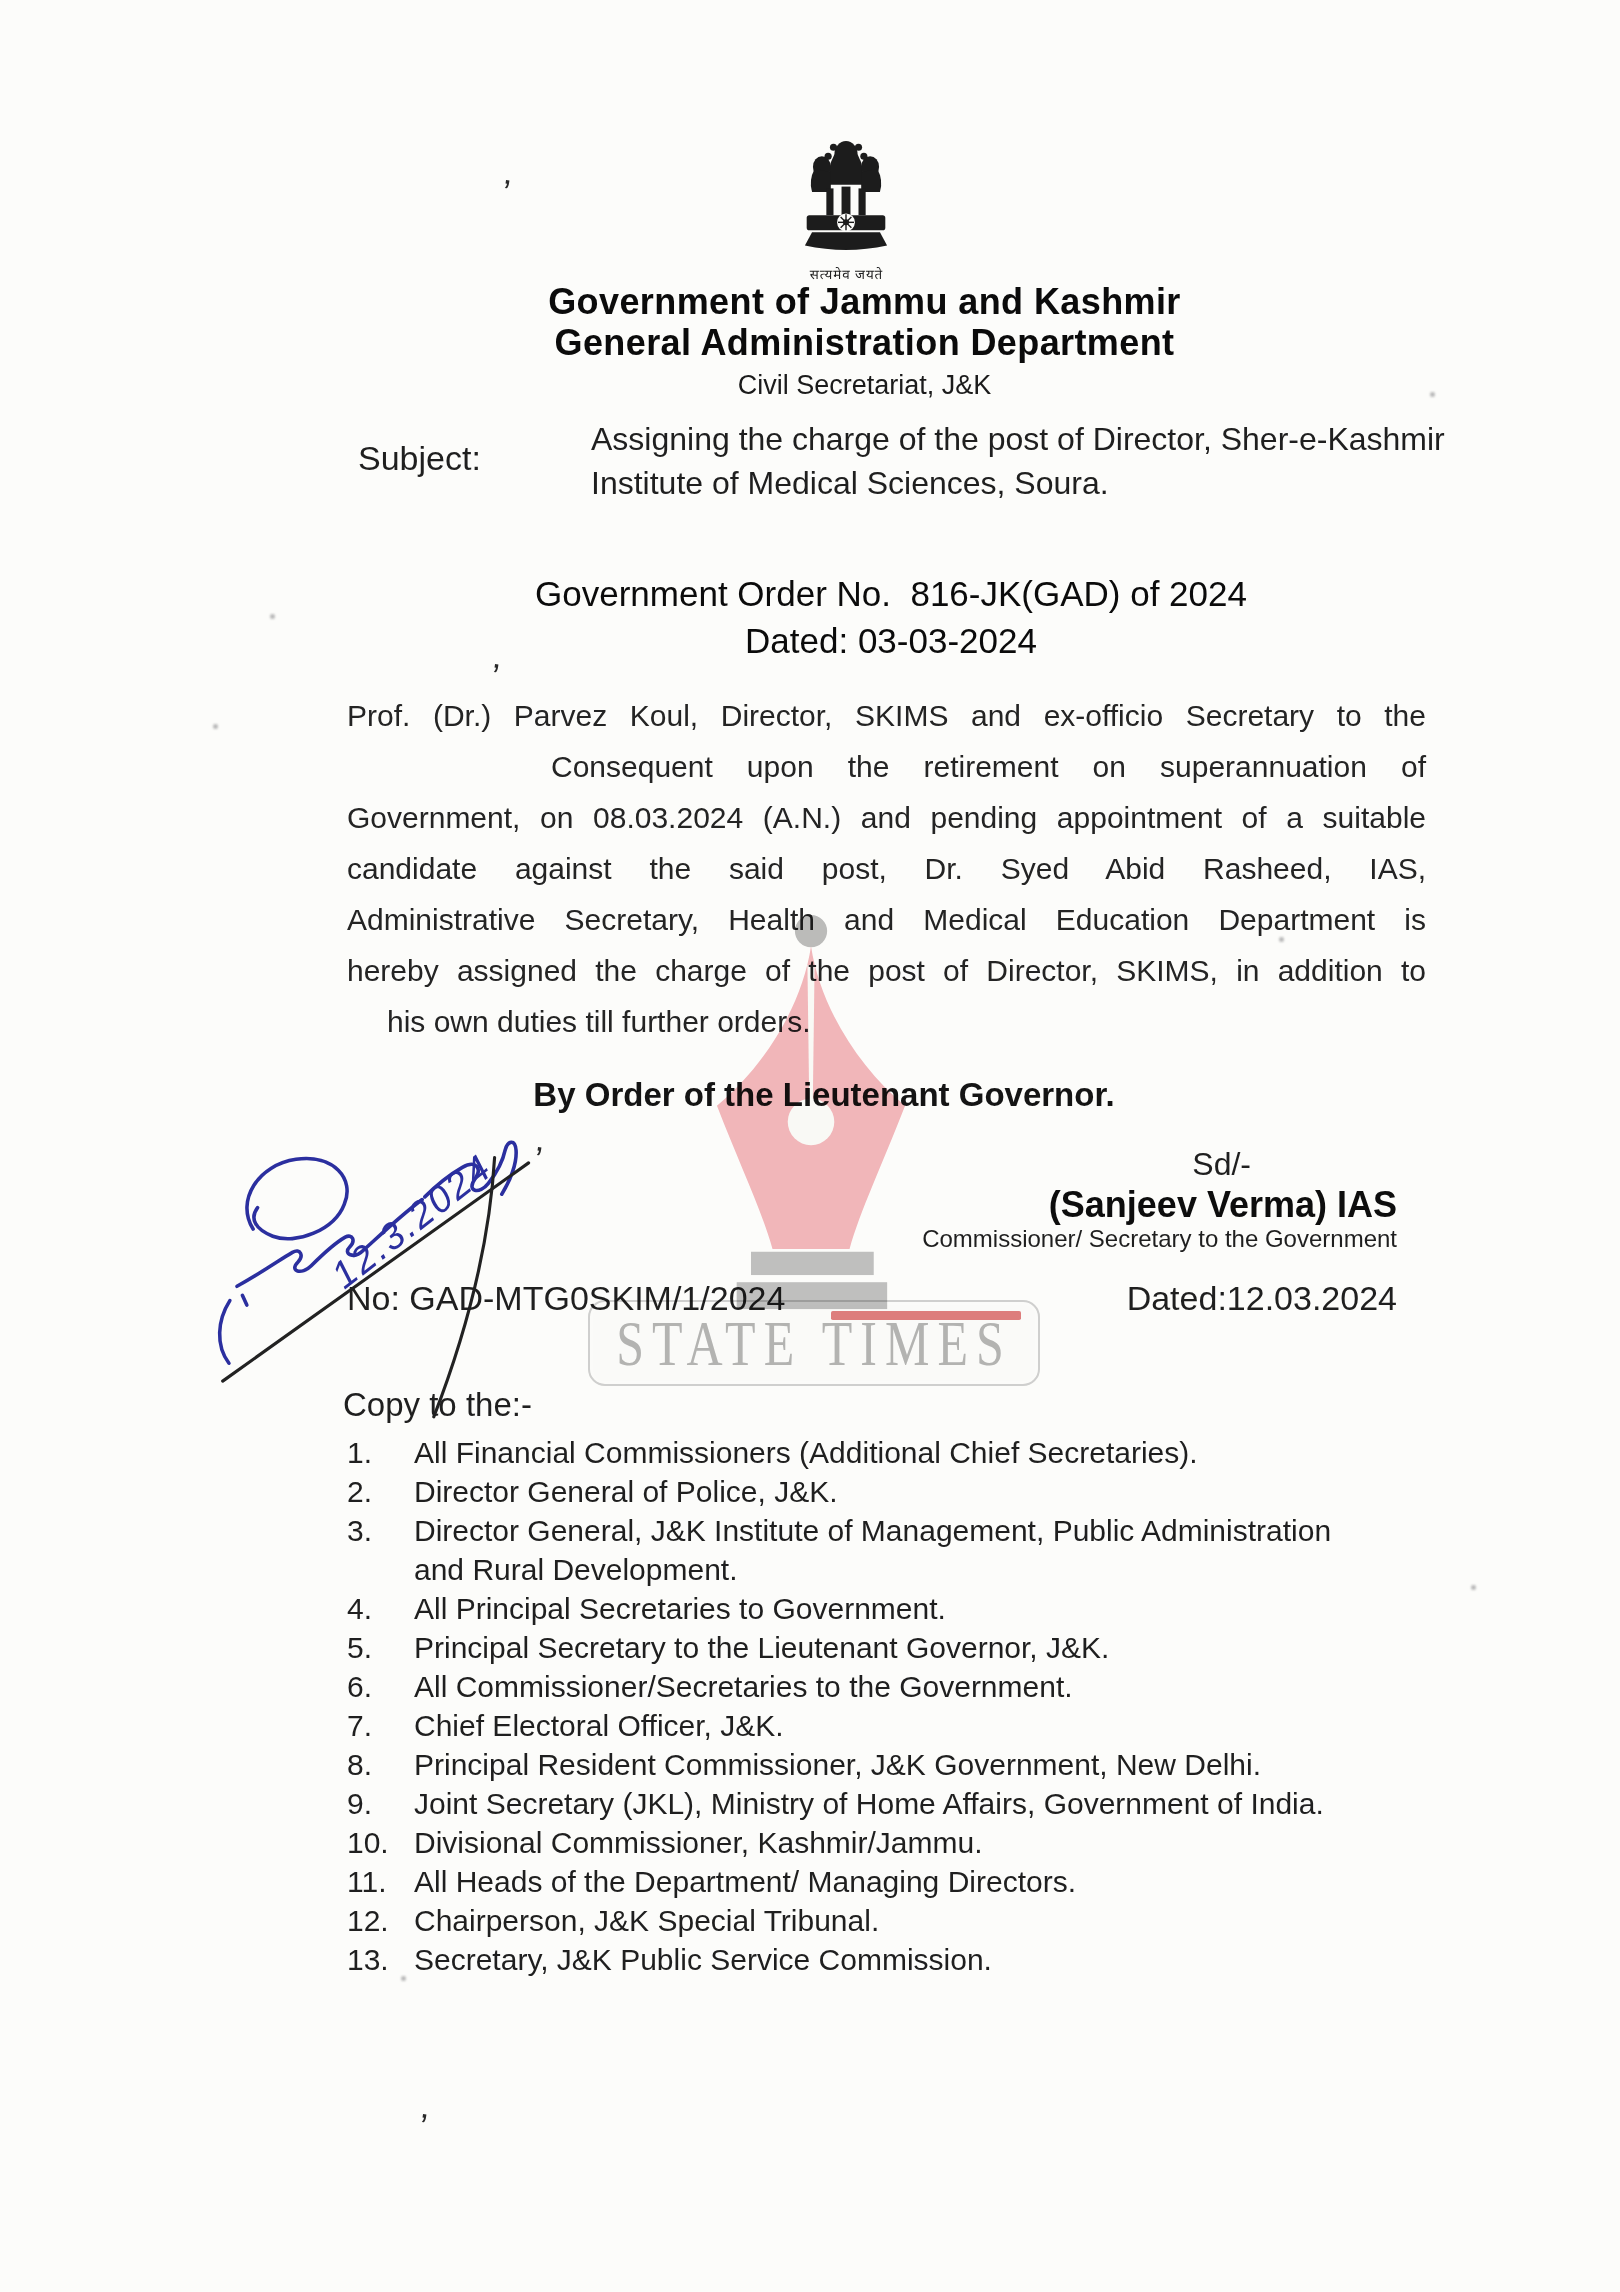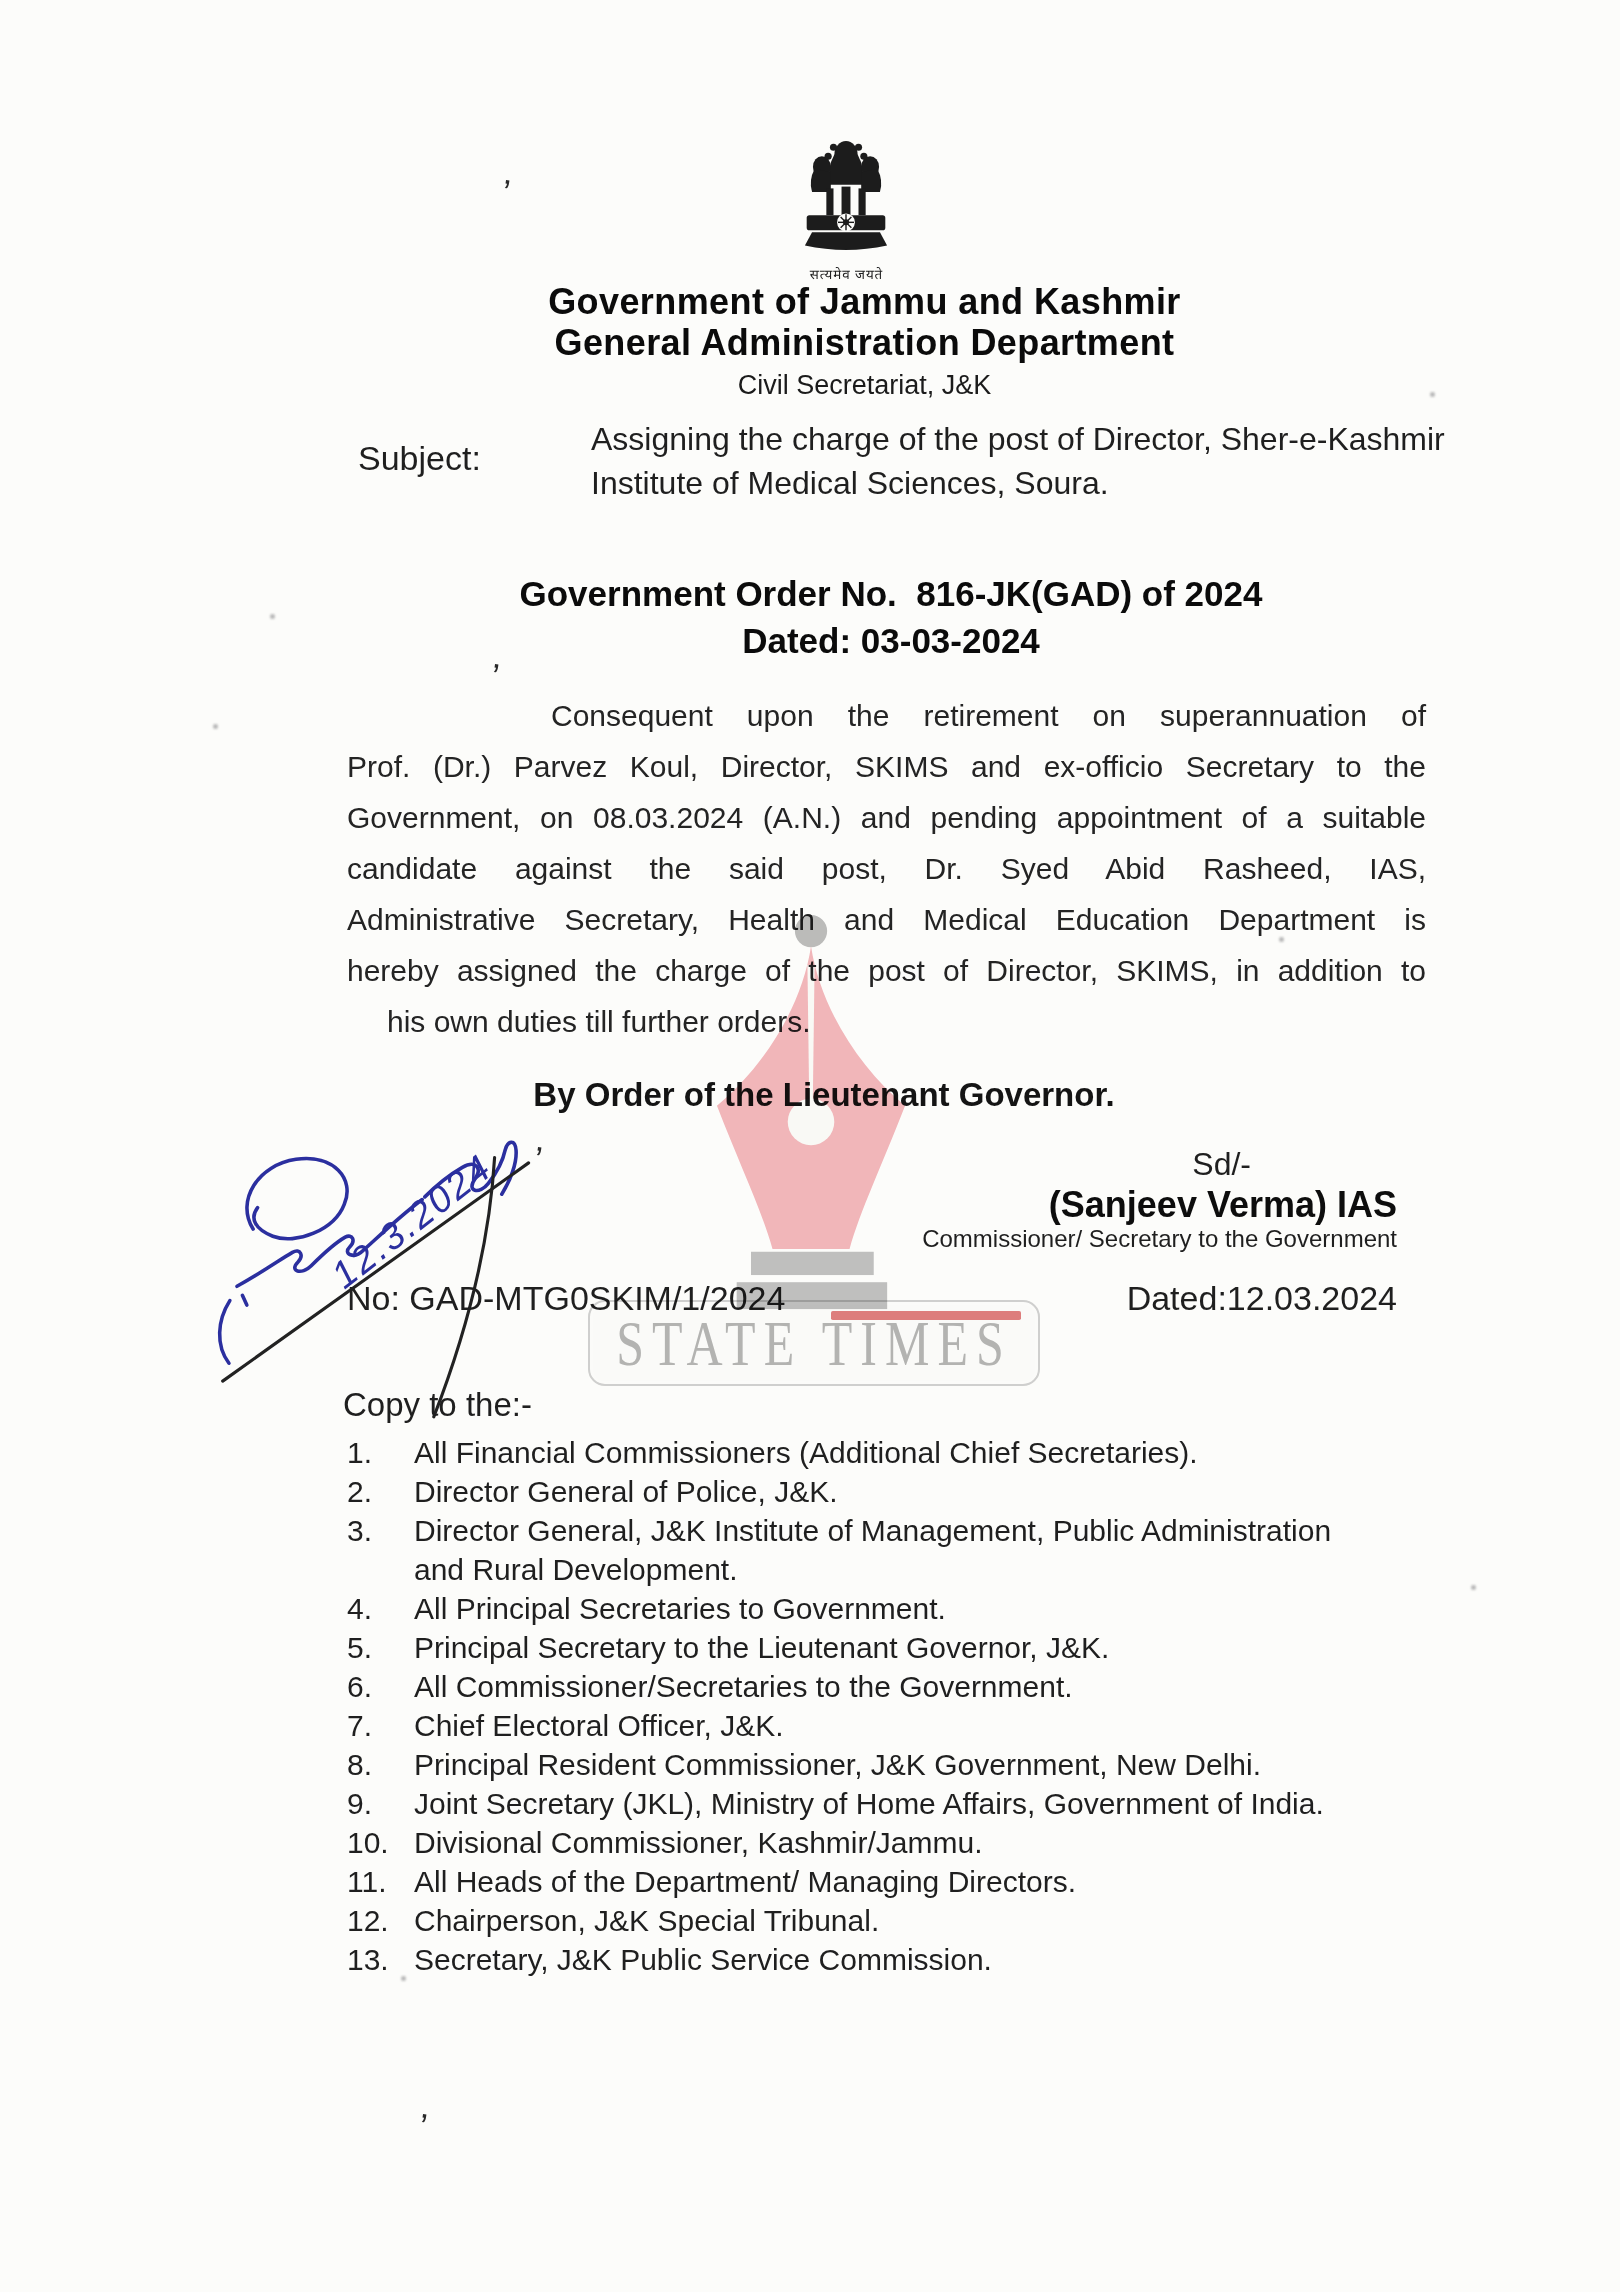--- a/index.html
+++ b/index.html
@@ -15,21 +15,21 @@
          filter:blur(0.4px);letter-spacing:0.9px;}
   .hdr{left:372px;top:281px;width:985px;text-align:center;line-height:41px;}
   .hdr .h1{font-size:36px;font-weight:bold;color:#0b0b0b;letter-spacing:0.4px;}
   .hdr .h2{font-size:36px;font-weight:bold;color:#0b0b0b;letter-spacing:0.4px;}
   .hdr .h3{font-size:27px;color:#1b1b1b;margin-top:1.8px;}
   
   .subj-label{left:358px;top:439px;font-size:34px;}
   .subj-lines{left:591px;top:417px;line-height:44px;font-size:32px;white-space:nowrap;}
   
   .order{left:443px;top:570px;width:896px;text-align:center;line-height:47px;}
-  .order .oline{font-size:35px;font-weight:bold;color:#0b0b0b;white-space:pre;}
+  .order .oline{font-size:35px;font-weight:normal;color:#0b0b0b;white-space:pre;}
   
   .para{left:347px;top:690px;width:1079px;font-size:30px;color:#242424;}
   .pline{line-height:51px;height:51px;text-align:justify;text-align-last:justify;}
   .pline.first{padding-left:204px;}
   .pline.last{text-align-last:left;margin-left:40px;}
   
   .byorder{left:376px;top:1076px;width:896px;text-align:center;
            font-size:33px;font-weight:bold;color:#141414;}
   
   .sd{left:770px;top:1146px;width:627px;text-align:right;font-size:32px;padding-right:146px;box-sizing:border-box;}
@@ -108,22 +108,22 @@
     <div class="sline">Assigning the charge of the post of Director, Sher-e-Kashmir</div>
     <div class="sline">Institute of Medical Sciences, Soura.</div>
   </div>
 
 <div class="abs order">
   <div class="oline">Government Order No.  816-JK(GAD) of 2024</div>
   <div class="oline">Dated: 03-03-2024</div>
 </div>
 
 <div class="abs para">
+    <div class="pline">Prof. (Dr.) Parvez Koul, Director, SKIMS and ex-officio Secretary to the</div>
     <div class="pline first">Consequent upon the retirement on superannuation of</div>
-    <div class="pline">Prof. (Dr.) Parvez Koul, Director, SKIMS and ex-officio Secretary to the</div>
     <div class="pline">Government, on 08.03.2024 (A.N.) and pending appointment of a suitable</div>
     <div class="pline">candidate against the said post, Dr. Syed Abid Rasheed, IAS,</div>
     <div class="pline">Administrative Secretary, Health and Medical Education Department is</div>
     <div class="pline">hereby assigned the charge of the post of Director, SKIMS, in addition to</div>
     <div class="pline last">his own duties till further orders.</div>
   </div>
 
 <div class="abs byorder">By Order of the Lieutenant Governor.</div>
 
 <div class="abs sd">Sd/-</div>

